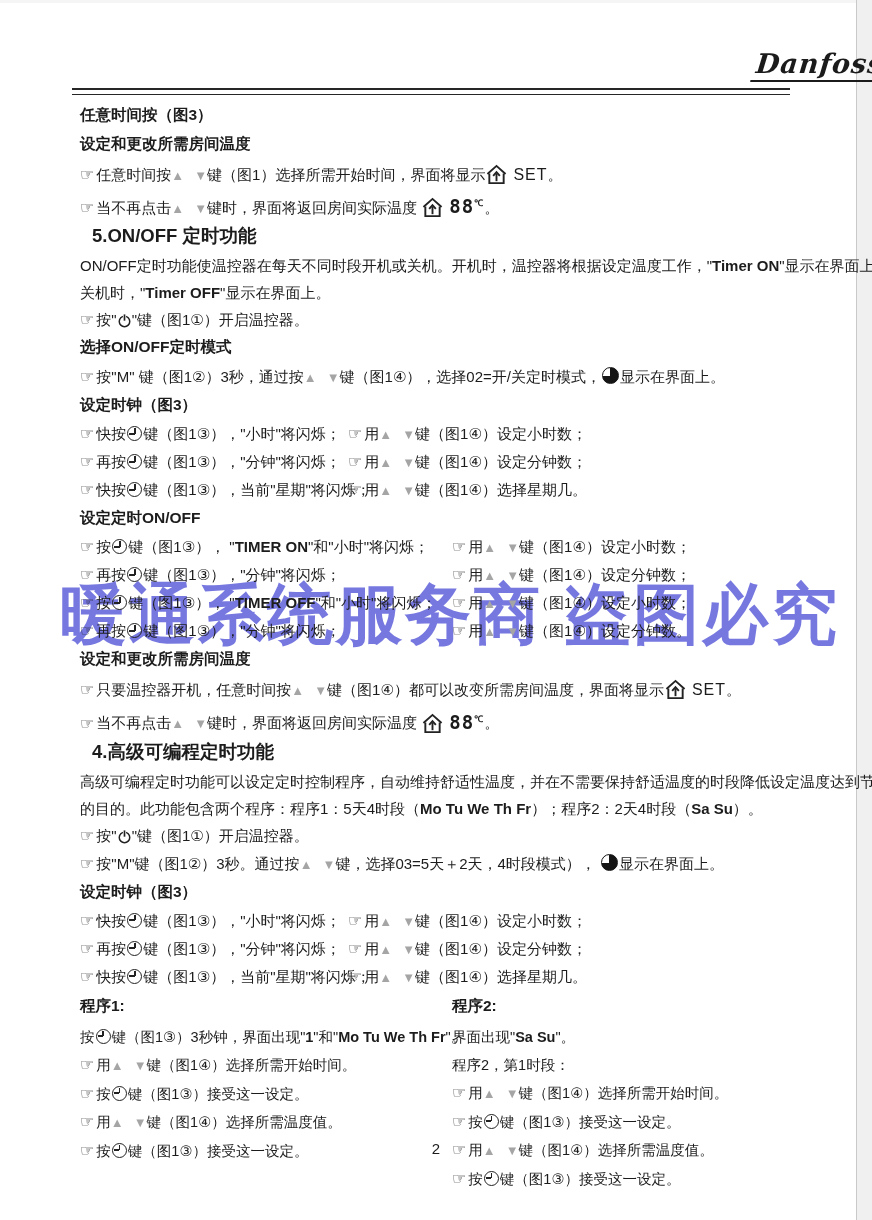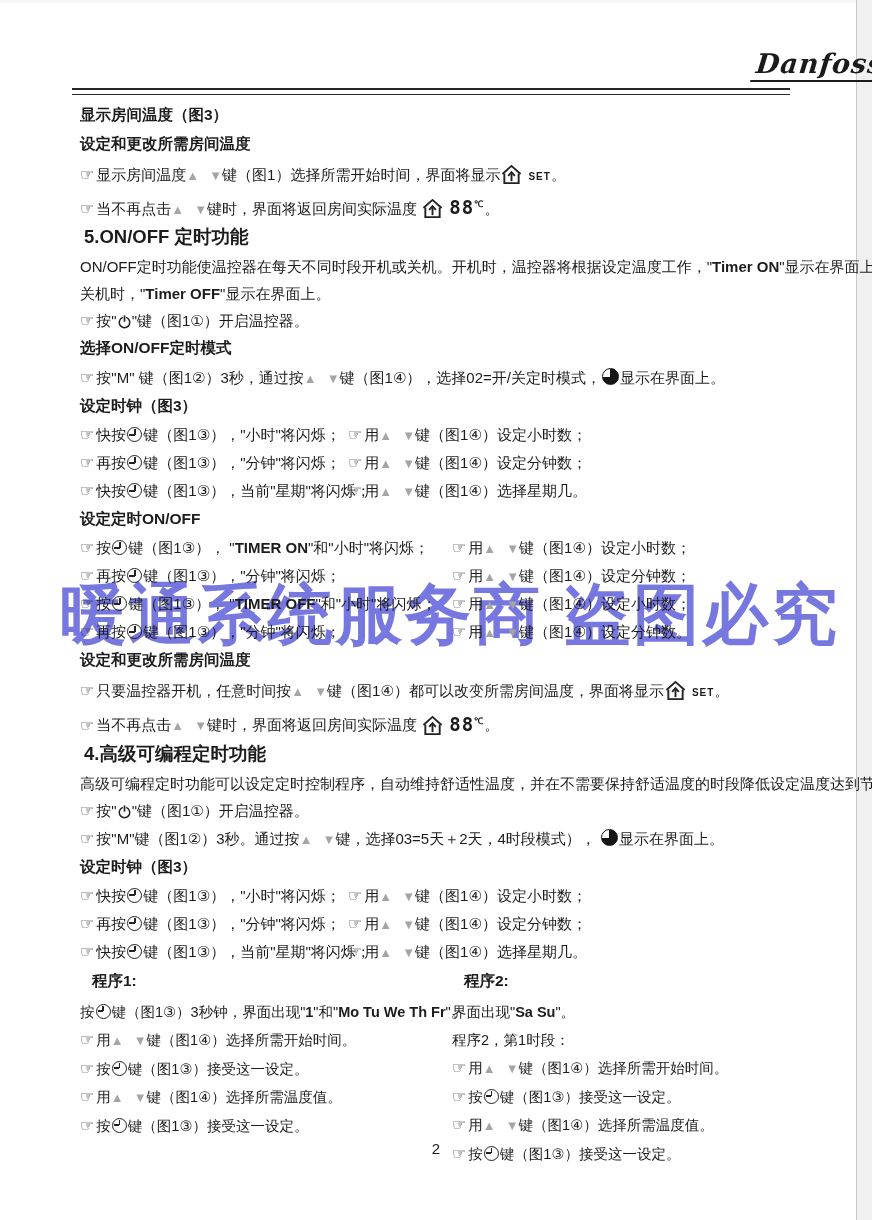--- a/index.html
+++ b/index.html
@@ -16,50 +16,50 @@
     font-family:"DejaVu Serif","Liberation Serif",serif;
     font-style:italic;font-weight:bold;font-size:27px;color:#1b1b1b;
     transform:skewX(-6deg);letter-spacing:1px;
     border-bottom:2px solid #1b1b1b;padding:0 4px 1px 4px;
   }
   .rule1{position:absolute;left:72px;top:88px;width:718px;height:0;border-top:2.5px solid #262626;}
   .rule2{position:absolute;left:72px;top:94px;width:718px;height:0;border-top:1.5px solid #262626;}
 
   .content{position:absolute;left:80px;top:102px;width:716px;z-index:2;}
   .line{margin:0 0 9px 0;line-height:18px;font-size:15px;white-space:nowrap;}
-  .line.h1{font-weight:bold;font-size:18.5px;margin:5px 0 12px 4px;}
+  .line.h1{font-weight:bold;font-size:18.5px;margin:5px 0 12px 12px;}
   .line.h2{font-weight:bold;font-size:15.5px;margin:4px 0 11px 0;}
   .line.split{display:flex;}
   .sl{flex:0 0 auto;}
   .sr{flex:0 0 auto;}
 
   .hand{font-size:16px;margin-right:2px;}
   .tri{color:#a5a5a5;font-size:13px;}
   .gap{display:inline-block;}
   .lat{font-weight:bold;margin-top:48px;}
   .seg{font-family:"DejaVu Sans Mono","Liberation Mono",monospace;font-weight:bold;font-size:19px;letter-spacing:1px;}
   .seg sup{font-size:9px;font-weight:bold;}
-  .setword{font-weight:bold;font-size:10px;letter-spacing:1px;}
+  .setword{font-weight:normal;font-size:16px;letter-spacing:1px;}
   .housewrap svg{vertical-align:-5px;}
   .powerwrap svg{vertical-align:-3px;}
   .clock{
     display:inline-block;width:13px;height:13px;border:1.6px solid #222;border-radius:50%;
     position:relative;vertical-align:-2px;margin:0 1px;
   }
   .clock::before{content:'';position:absolute;left:50%;top:1px;bottom:50%;width:1.6px;margin-left:-0.8px;background:#222;}
   .clock::after{content:'';position:absolute;top:50%;left:1px;right:50%;height:1.6px;margin-top:-0.8px;background:#222;}
   .clockf{
     display:inline-block;width:15px;height:15px;border-radius:50%;vertical-align:-2px;margin:0 1px;
     background:conic-gradient(#151515 0 270deg,#ffffff 270deg 360deg);border:1px solid #151515;
   }
 
   .programs{display:flex;margin-top:2px;}
   .pcol{width:350px;}
   .pcol+.pcol{margin-left:22px;width:344px;}
-  .ptitle{font-weight:bold;font-size:15.5px;margin:0 0 11px 12px;}
+  .ptitle{font-weight:bold;font-size:15.5px;margin:0 0 11px 0;}
   .pline{margin:0 0 10px 0;line-height:18px;font-size:14.5px;white-space:nowrap;}
 
   .watermark{
     position:absolute;left:60px;top:570px;z-index:1;
     font-size:66px;font-weight:bold;letter-spacing:3px;white-space:nowrap;
     color:#5456d8;opacity:0.8;
   }
   .footer{position:absolute;left:0;top:1140px;width:872px;text-align:center;font-size:15px;z-index:2;}
 </style>
 </head>
@@ -69,23 +69,23 @@
 <div class="edge-right"></div>
 
 <div class="logo">Danfoss</div>
 <div class="rule1"></div>
 <div class="rule2"></div>
 
 <div class="watermark">暖通系统服务商 盗图必究</div>
 
 <div class="content">
   <div id="lines-root">
-      <div class="line h2"><span class="tx">显示房间温度（图3）</span></div>
+      <div class="line h2"><span class="tx">任意时间按（图3）</span></div>
       <div class="line h2"><span class="tx">设定和更改所需房间温度</span></div>
-      <div class="line p"><span class="hand">☞</span><span class="tx">显示房间温度</span><span class="tri">▲</span><span class="gap" style="width: 10px;"></span><span class="tri">▼</span><span class="tx">键（图1）选择所需开始时间，界面将显示</span><span class="housewrap"><svg width="23" height="21" viewBox="0 0 24 22">
+      <div class="line p"><span class="hand">☞</span><span class="tx">任意时间按</span><span class="tri">▲</span><span class="gap" style="width: 10px;"></span><span class="tri">▼</span><span class="tx">键（图1）选择所需开始时间，界面将显示</span><span class="housewrap"><svg width="23" height="21" viewBox="0 0 24 22">
             <path d="M2.5 10.5 L12 2 L21.5 10.5" fill="none" stroke="#222" stroke-width="2"></path>
             <path d="M4.5 10 V20 H19.5 V10" fill="none" stroke="#222" stroke-width="2"></path>
             <path d="M12 18 V10" stroke="#222" stroke-width="2"></path>
             <path d="M8.5 12.5 L12 8.5 L15.5 12.5" fill="none" stroke="#222" stroke-width="2"></path>
           </svg></span><span class="gap" style="width: 5px;"></span><span class="setword">SET</span><span class="tx">。</span></div>
       <div class="line p"><span class="hand">☞</span><span class="tx">当不再点击</span><span class="tri">▲</span><span class="gap" style="width: 10px;"></span><span class="tri">▼</span><span class="tx">键时，界面将返回房间实际温度 </span><span class="housewrap"><svg width="23" height="21" viewBox="0 0 24 22">
             <path d="M2.5 10.5 L12 2 L21.5 10.5" fill="none" stroke="#222" stroke-width="2"></path>
             <path d="M4.5 10 V20 H19.5 V10" fill="none" stroke="#222" stroke-width="2"></path>
             <path d="M12 18 V10" stroke="#222" stroke-width="2"></path>
             <path d="M8.5 12.5 L12 8.5 L15.5 12.5" fill="none" stroke="#222" stroke-width="2"></path>
@@ -138,20 +138,21 @@
             <path d="M8.5 12.5 L12 8.5 L15.5 12.5" fill="none" stroke="#222" stroke-width="2"></path>
           </svg></span><span class="gap" style="width: 5px;"></span><span class="setword">SET</span><span class="tx">。</span></div>
       <div class="line p"><span class="hand">☞</span><span class="tx">当不再点击</span><span class="tri">▲</span><span class="gap" style="width: 10px;"></span><span class="tri">▼</span><span class="tx">键时，界面将返回房间实际温度 </span><span class="housewrap"><svg width="23" height="21" viewBox="0 0 24 22">
             <path d="M2.5 10.5 L12 2 L21.5 10.5" fill="none" stroke="#222" stroke-width="2"></path>
             <path d="M4.5 10 V20 H19.5 V10" fill="none" stroke="#222" stroke-width="2"></path>
             <path d="M12 18 V10" stroke="#222" stroke-width="2"></path>
             <path d="M8.5 12.5 L12 8.5 L15.5 12.5" fill="none" stroke="#222" stroke-width="2"></path>
           </svg></span><span class="gap" style="width: 5px;"></span><span class="seg">88<sup class="deg">℃</sup></span><span class="tx">。</span></div>
       <div class="line h1"><span class="tx">4.高级可编程定时功能</span></div>
       <div class="line p"><span class="tx">高级可编程定时功能可以设定定时控制程序，自动维持舒适性温度，并在不需要保持舒适温度的时段降低设定温度达到节能</span></div>
+      <div class="line p"><span class="tx">的目的。此功能包含两个程序：程序1：5天4时段（</span><span class="lat">Mo Tu We Th Fr</span><span class="tx">）；程序2：2天4时段（</span><span class="lat">Sa Su</span><span class="tx">）。</span></div>
       <div class="line p"><span class="hand">☞</span><span class="tx">按"</span><span class="powerwrap"><svg width="15" height="15" viewBox="0 0 16 16">
             <circle cx="8" cy="9" r="5.6" fill="none" stroke="#222" stroke-width="1.6"></circle>
             <line x1="8" y1="1" x2="8" y2="8" stroke="#fff" stroke-width="3.4"></line>
             <line x1="8" y1="1.5" x2="8" y2="8.2" stroke="#222" stroke-width="1.8"></line>
           </svg></span><span class="tx">"键（图1①）开启温控器。</span></div>
       <div class="line p"><span class="hand">☞</span><span class="tx">按"M"键（图1②）3秒。通过按</span><span class="tri">▲</span><span class="gap" style="width: 10px;"></span><span class="tri">▼</span><span class="tx">键，选择03=5天＋2天，4时段模式）， </span><span class="clockf"></span><span class="tx">显示在界面上。</span></div>
       <div class="line h2"><span class="tx">设定时钟（图3）</span></div>
       <div class="line split">
         <span class="sl" style="width: 268px;"><span class="hand">☞</span><span class="tx">快按</span><span class="clock"></span><span class="tx">键（图1③），"小时"将闪烁；</span></span>
         <span class="sr"><span class="hand">☞</span><span class="tx">用</span><span class="tri">▲</span><span class="gap" style="width: 10px;"></span><span class="tri">▼</span><span class="tx">键（图1④）设定小时数；</span></span>

